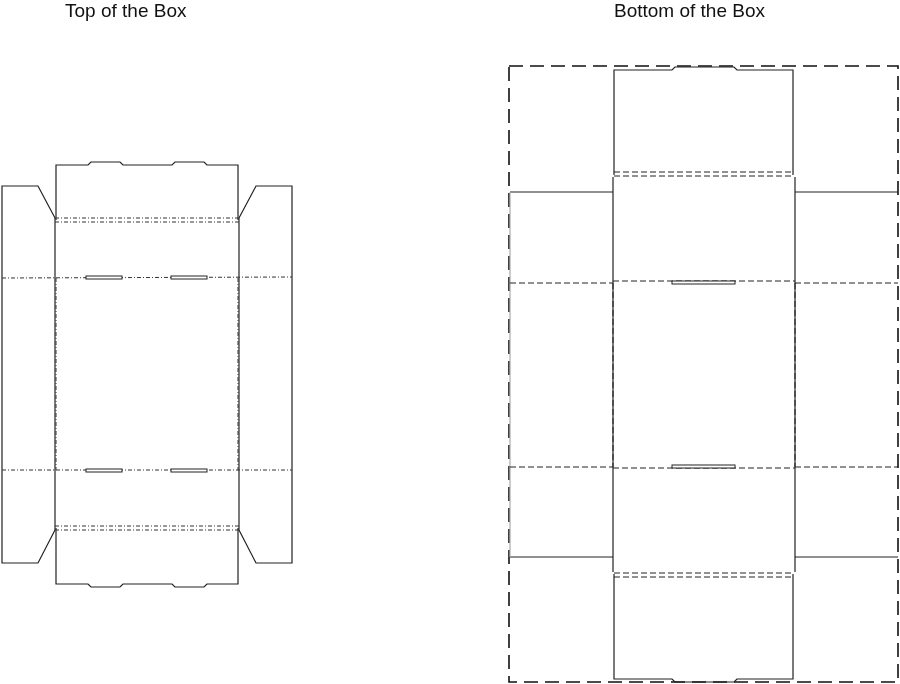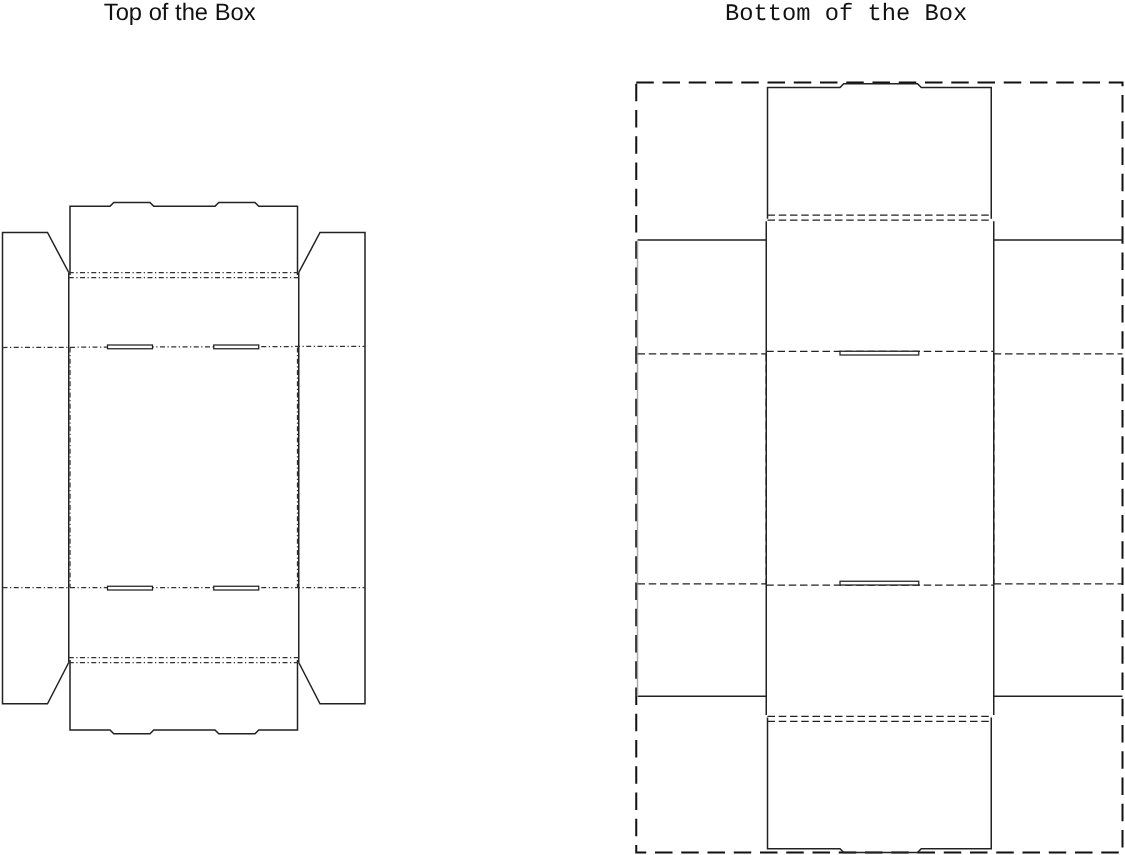--- a/index.html
+++ b/index.html
@@ -1,19 +1,19 @@
 <!DOCTYPE html>
 <html><head>
 <meta charset="utf-8">
 <style>
   html, body { margin:0; padding:0; background:#ffffff; }
   body { width:900px; height:684px; position:relative; overflow:hidden; font-family:"Liberation Sans", sans-serif; }
   .title { position:absolute; top:0; font-size:19px; color:#111; white-space:nowrap; }
-  #t1 { left:83px;text-align:right; }
-  #t2 { left:580px;font-family:Liberation Mono, monospace; }
+  #t1 { left:65px;text-align:right; }
+  #t2 { left:614px; }
   svg { position:absolute; left:0; top:0; }
   .cut { fill:none; stroke:#222; stroke-width:1.2; }
   .fold { fill:none; stroke:#333; stroke-width:1; stroke-dasharray:4 2 1 2; }
   .fold2 { fill:none; stroke:#222; stroke-width:1; stroke-dasharray:6 3; }
   .border { fill:none; stroke:#111; stroke-width:1.6; stroke-dasharray:14 7; }
   .slot { fill:#fff; stroke:#222; stroke-width:1; }
 </style>
 </head>
 <body>
 

